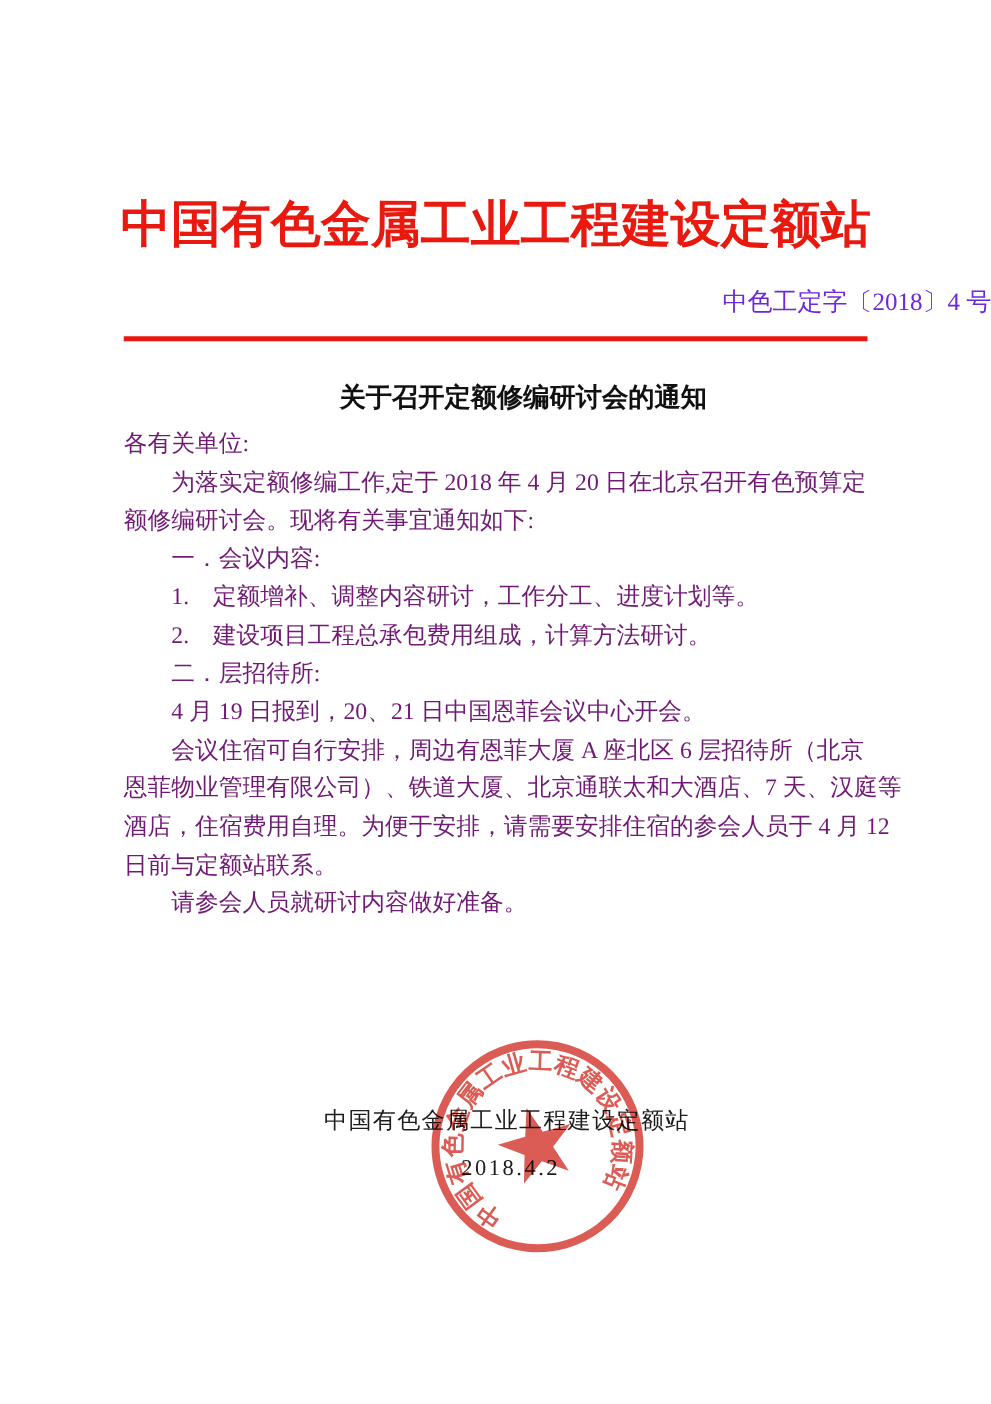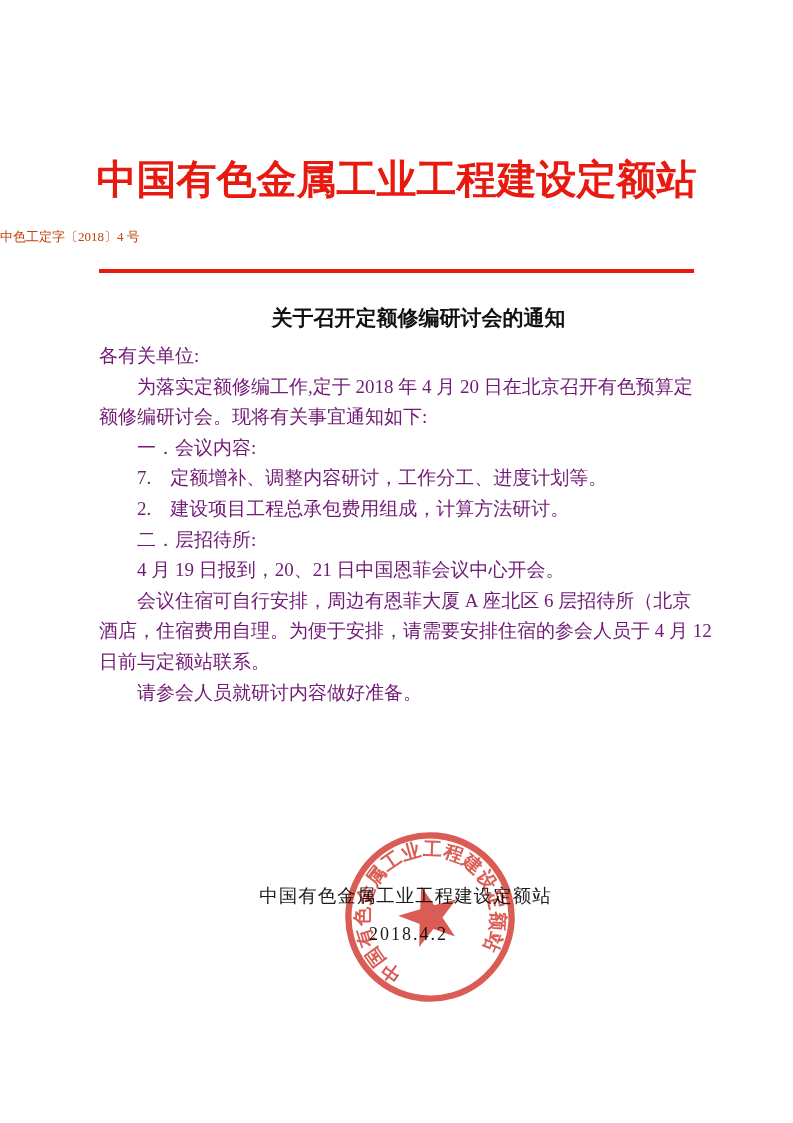--- a/index.html
+++ b/index.html
@@ -20,23 +20,23 @@
     font-size: 40px;
     font-weight: bold;
     letter-spacing: 0px;
     color: #e8190f;
     font-family: "Liberation Serif", "DejaVu Serif", serif;
     white-space: nowrap;
   }
   .doc-number {
     position: absolute;
     top: 228px; left: 0; right: 0;
-    text-align: left;
-    font-size: 13px;
-    color: #c2410c;
+    text-align: right;
+    font-size: 20px;
+    color: #6d28d9;
     white-space: pre;
   }
   .red-rule {
     position: absolute;
     top: 269px; left: 99px;
     width: 595px; height: 4px;
     background: #e8190f;
   }
   .subject {
     position: absolute;
@@ -99,25 +99,26 @@
 
   <div class="red-rule"></div>
 
   <div class="subject">关于召开定额修编研讨会的通知</div>
 
   <div class="body-text">
     <div class="line">各有关单位:</div>
     <div class="line indent">为落实定额修编工作,定于 2018 年 4 月 20 日在北京召开有色预算定</div>
     <div class="line">额修编研讨会。现将有关事宜通知如下:</div>
     <div class="line indent">一．会议内容:</div>
-    <div class="line indent">7.    定额增补、调整内容研讨，工作分工、进度计划等。</div>
+    <div class="line indent">1.    定额增补、调整内容研讨，工作分工、进度计划等。</div>
     <div class="line indent">2.    建设项目工程总承包费用组成，计算方法研讨。</div>
     <div class="line indent">二．层招待所:</div>
     <div class="line indent">4 月 19 日报到，20、21 日中国恩菲会议中心开会。</div>
     <div class="line indent">会议住宿可自行安排，周边有恩菲大厦 A 座北区 6 层招待所（北京</div>
+    <div class="line">恩菲物业管理有限公司）、铁道大厦、北京通联太和大酒店、7 天、汉庭等</div>
     <div class="line">酒店，住宿费用自理。为便于安排，请需要安排住宿的参会人员于 4 月 12</div>
     <div class="line">日前与定额站联系。</div>
     <div class="line indent">请参会人员就研讨内容做好准备。</div>
   </div>
 
   <div class="sign-org">中国有色金属工业工程建设定额站</div>
 
   <div class="sign-date">2018.4.2</div>
 
   <svg class="seal" viewBox="0 0 200 200" aria-hidden="true">

